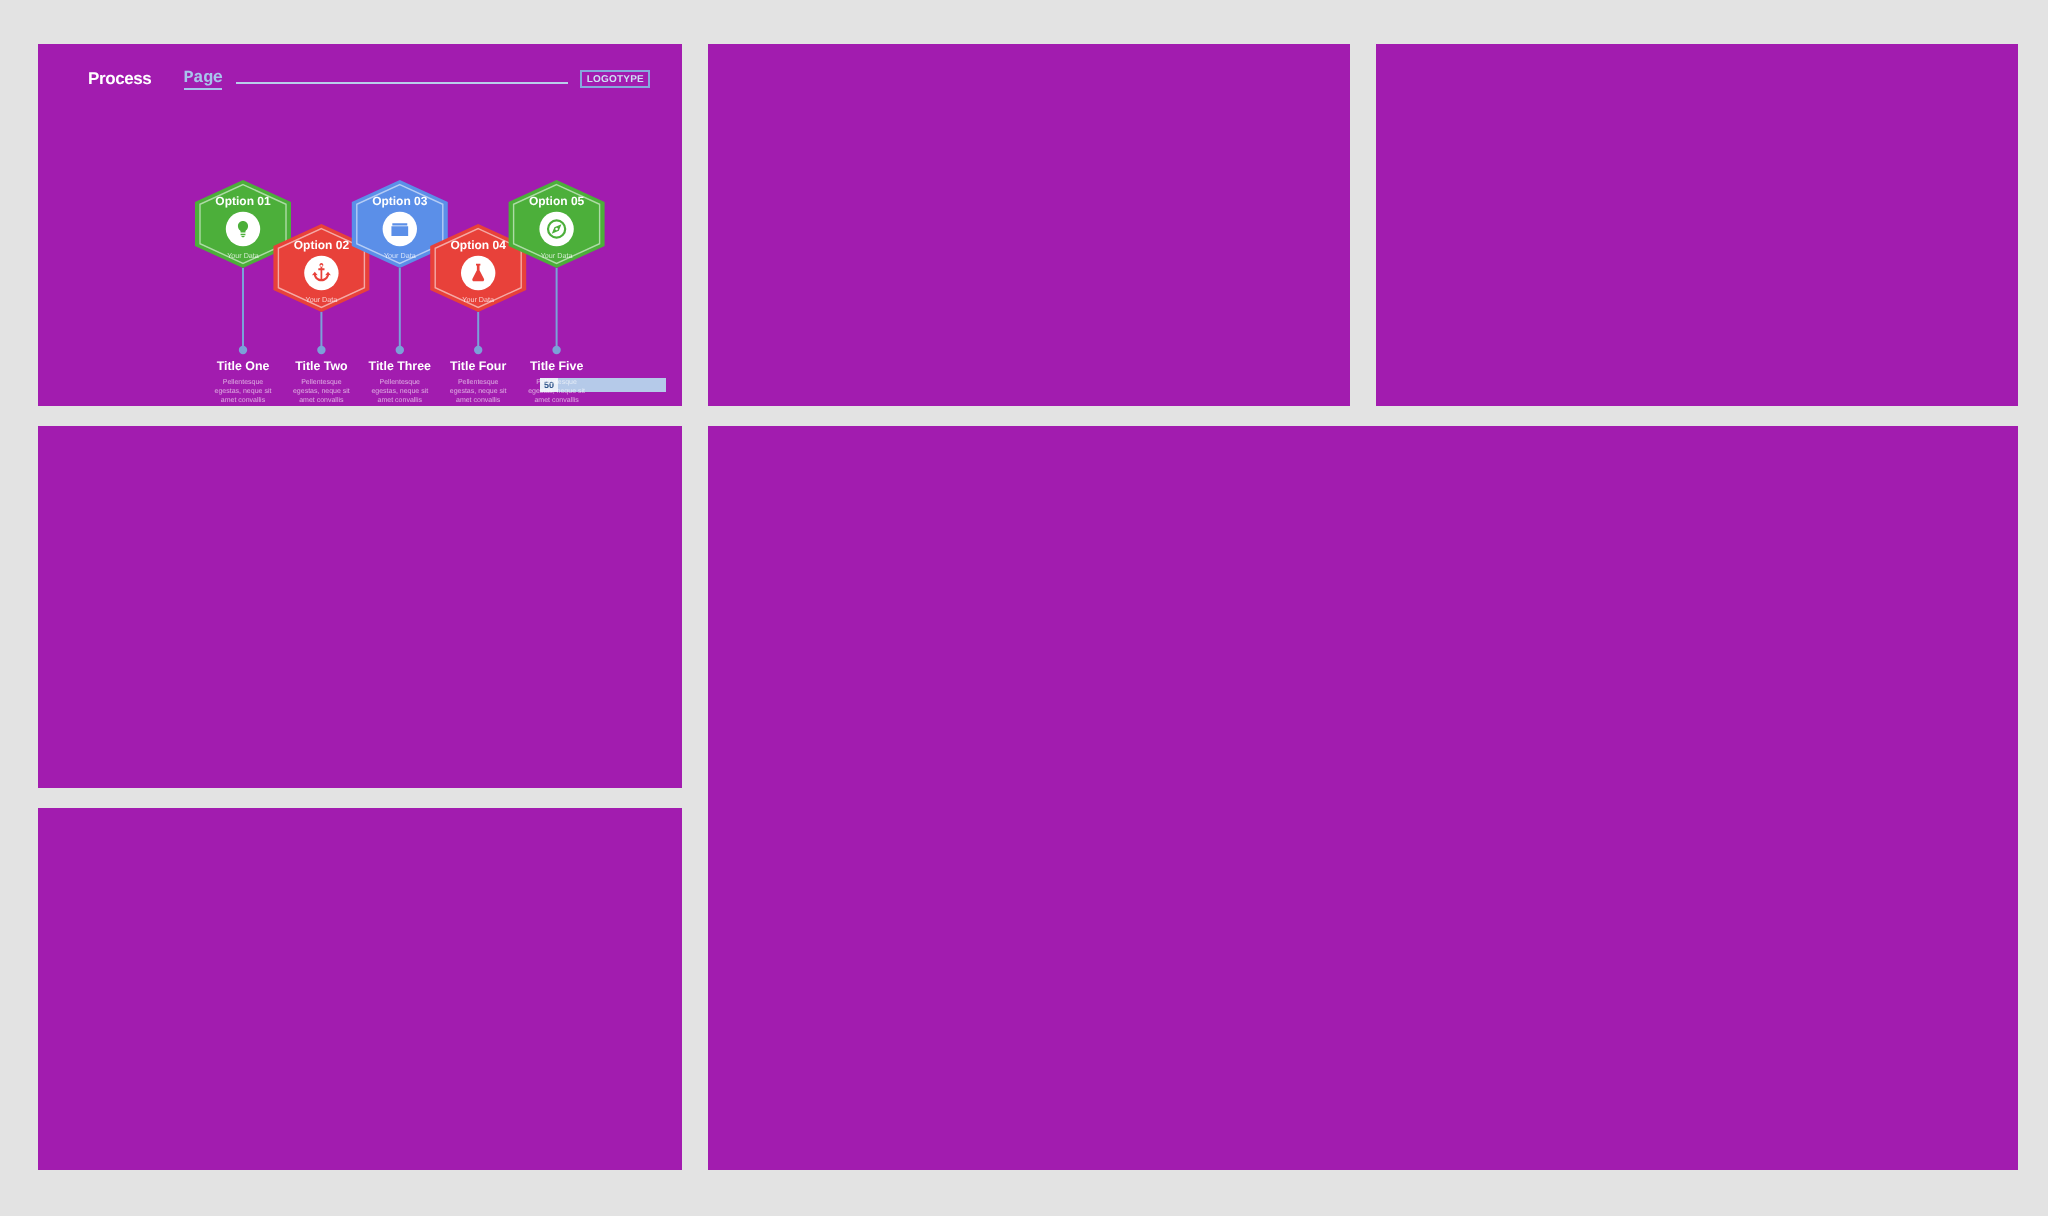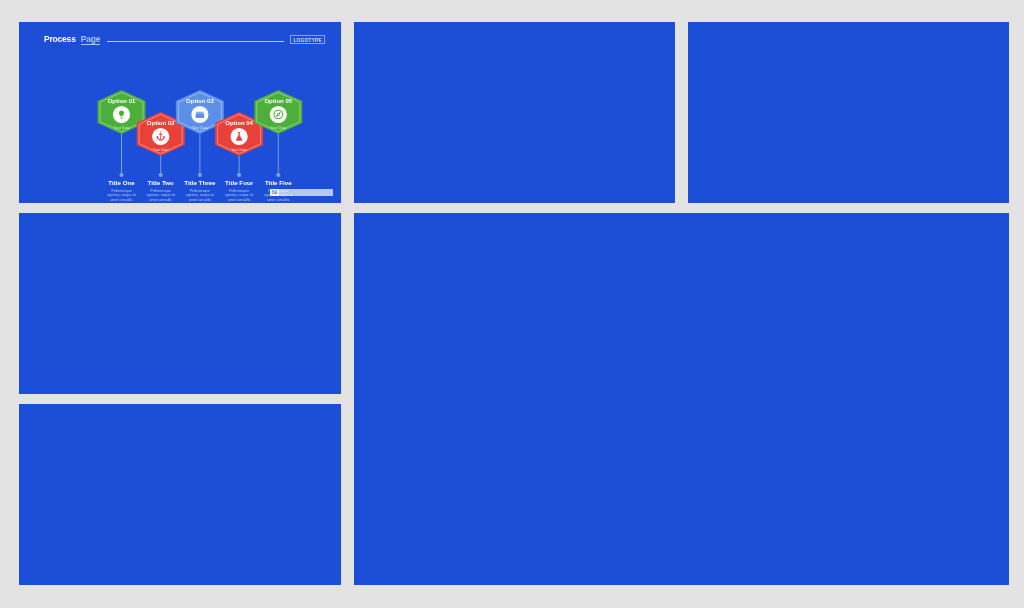--- a/index.html
+++ b/index.html
@@ -1,21 +1,21 @@
 <!DOCTYPE html>
 <html><head>
 <meta charset="utf-8">
 <style>
   html,body{margin:0;padding:0;}
   body{width:1024px;height:608px;background:#e3e3e3;font-family:"Liberation Sans",sans-serif;overflow:hidden;}
-  .slide{position:absolute;background:#1d4ed8;box-sizing:border-box;}
+  .slide{position:absolute;background:#a21caf;box-sizing:border-box;}
   
   .sh{position:absolute;left:25px;right:16px;top:11px;height:12px;display:flex;align-items:center;}
   .sh .a{font-size:8.5px;font-weight:bold;color:#fff;letter-spacing:-.2px;}
-  .sh .b{font-size:8.5px;font-weight:bold;color:#a8c4ec;letter-spacing:-.2px;margin-left:5px;border-bottom:1px solid #a8c4ec;padding-bottom:0px;}
+  .sh .b{font-size:8.5px;font-weight:bold;color:#a8c4ec;letter-spacing:-.2px;margin-left:16px;border-bottom:1px solid #a8c4ec;padding-bottom:0px;font-family:Liberation Mono, monospace;}
   .sh .r{flex:1;height:1px;background:#b9cdea;margin:4px 0 0 7px;}
   .sh .lg{margin-left:6px;border:1px solid #86a9dd;color:#cfdff6;font-size:5px;font-weight:bold;letter-spacing:.1px;padding:1px 2px 0;line-height:6px;}
   .sfoot{position:absolute;right:8px;bottom:7px;display:flex;align-items:center;}
   .sfoot .n{background:#e9eff8;color:#2d5389;font-size:4.5px;font-weight:bold;line-height:7px;height:7px;width:9px;text-align:center;}
   .sfoot .bb{height:7px;width:54px;background:#b5cae9;}
 </style>
 </head>
 <body>
 
 <div class="slide" id="s1" style="left:19px;top:22px;width:322px;height:181px;">

